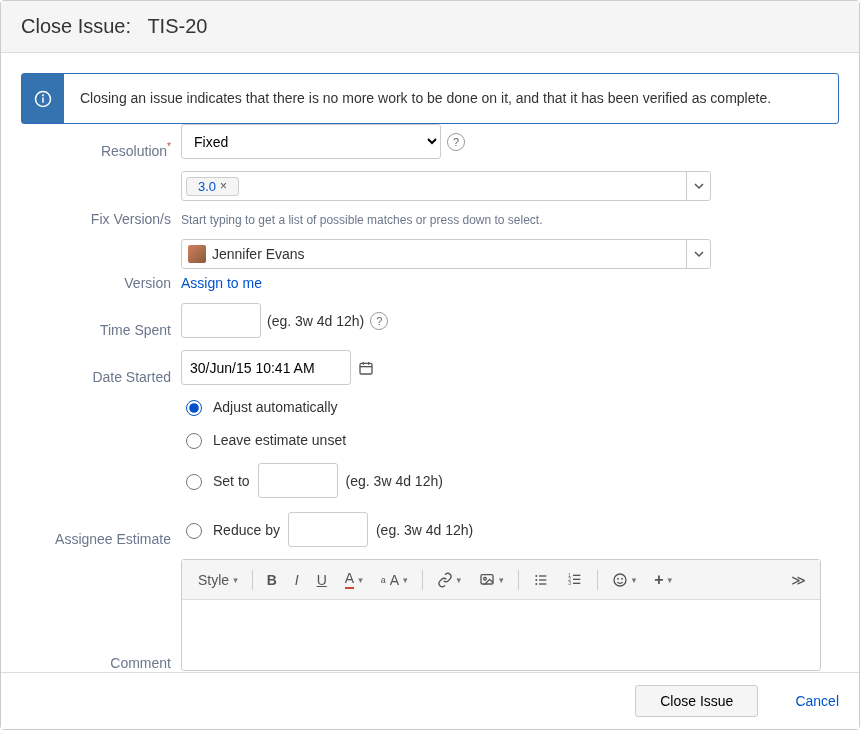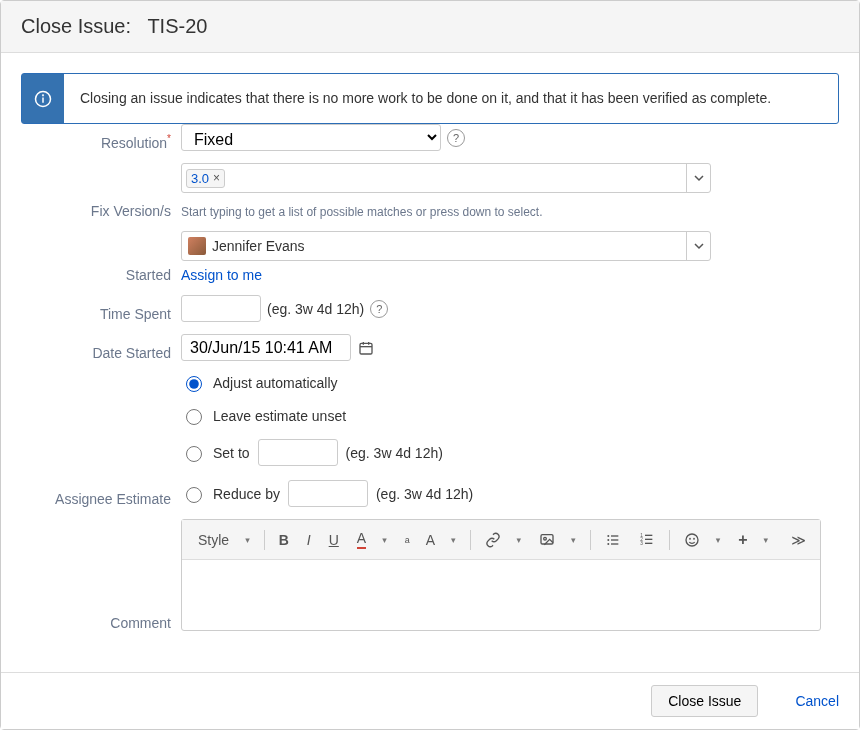--- a/index.html
+++ b/index.html
@@ -83,22 +83,22 @@
   }
   .field-line {
     display: flex;
     align-items: center;
     gap: 6px;
   }
   select, input[type="text"] {
     border: 1px solid #ccc;
     border-radius: 3px;
     padding: 5px 8px;
-    font-size: 16px;
-    height: 27px;
+    font-size: 14px;
+    height: 35px;
     background: #fff;
   }
   select.resolution-select {
     width: 260px;
   }
   .help-icon {
     width: 18px; height: 18px;
     border: 1px solid #999;
     border-radius: 50%;
     display: inline-flex;
@@ -128,21 +128,21 @@
     display: flex;
     align-items: center;
     justify-content: center;
     color: #555;
     cursor: pointer;
   }
   .chip {
     background: #f5f5f5;
     border: 1px solid #ccc;
     border-radius: 3px;
-    padding: 1px 4px;
+    padding: 1px 11px;
     font-size: 13px;
     color: #0052cc;
     display: inline-flex;
     align-items: center;
     gap: 4px;
   }
   .chip-x {
     color: #555;
     cursor: pointer;
     font-size: 12px;
@@ -208,21 +208,21 @@
     gap: 2px;
     color: #555;
     background: #f5f5f5;
   }
   .tb-btn {
     padding: 4px 8px;
     border-radius: 3px;
     cursor: pointer;
     display: inline-flex;
     align-items: center;
-    gap: 16px;
+    gap: 4px;
     font-size: 14px;
   }
   .tb-sep {
     width: 1px; height: 20px;
     background: #ccc;
     margin: 0 4px;
   }
   .tb-caret {
     font-size: 9px;
     color: #777;
@@ -237,21 +237,21 @@
     padding: 12px 20px;
     display: flex;
     justify-content: flex-end;
     align-items: center;
     gap: 16px;
     background: #fff;
   }
   .btn-primary {
     border: 1px solid #ccc;
     background: #f5f5f5;
-    padding: 7px 16px;
+    padding: 7px 24px;
     border-radius: 3px;
     cursor: pointer;
     font-size: 14px;
   }
   .btn-link {
     color: #0052cc;
     cursor: pointer;
     font-size: 14px;
     margin-left: 21px;
   }
@@ -314,21 +314,21 @@
             <svg width="10" height="10" viewBox="0 0 10 10">
                 <path d="M1 3 L5 7 L9 3" stroke="#555" stroke-width="1.5" fill="none"></path>
               </svg>
           </div>
         </div>
         <div class="hint">Start typing to get a list of possible matches or press down to select.</div>
       </div>
     </div>
 
     <div class="form-row">
-      <div class="form-label">Started</div>
+      <div class="form-label">Version</div>
       <div class="form-field">
         <div class="multi-select">
           <div class="assignee-value">
             <span class="avatar"></span>
             <span>Jennifer Evans</span>
           </div>
           <div class="multi-select-arrow">
             <svg width="10" height="10" viewBox="0 0 10 10">
                 <path d="M1 3 L5 7 L9 3" stroke="#555" stroke-width="1.5" fill="none"></path>
               </svg>

